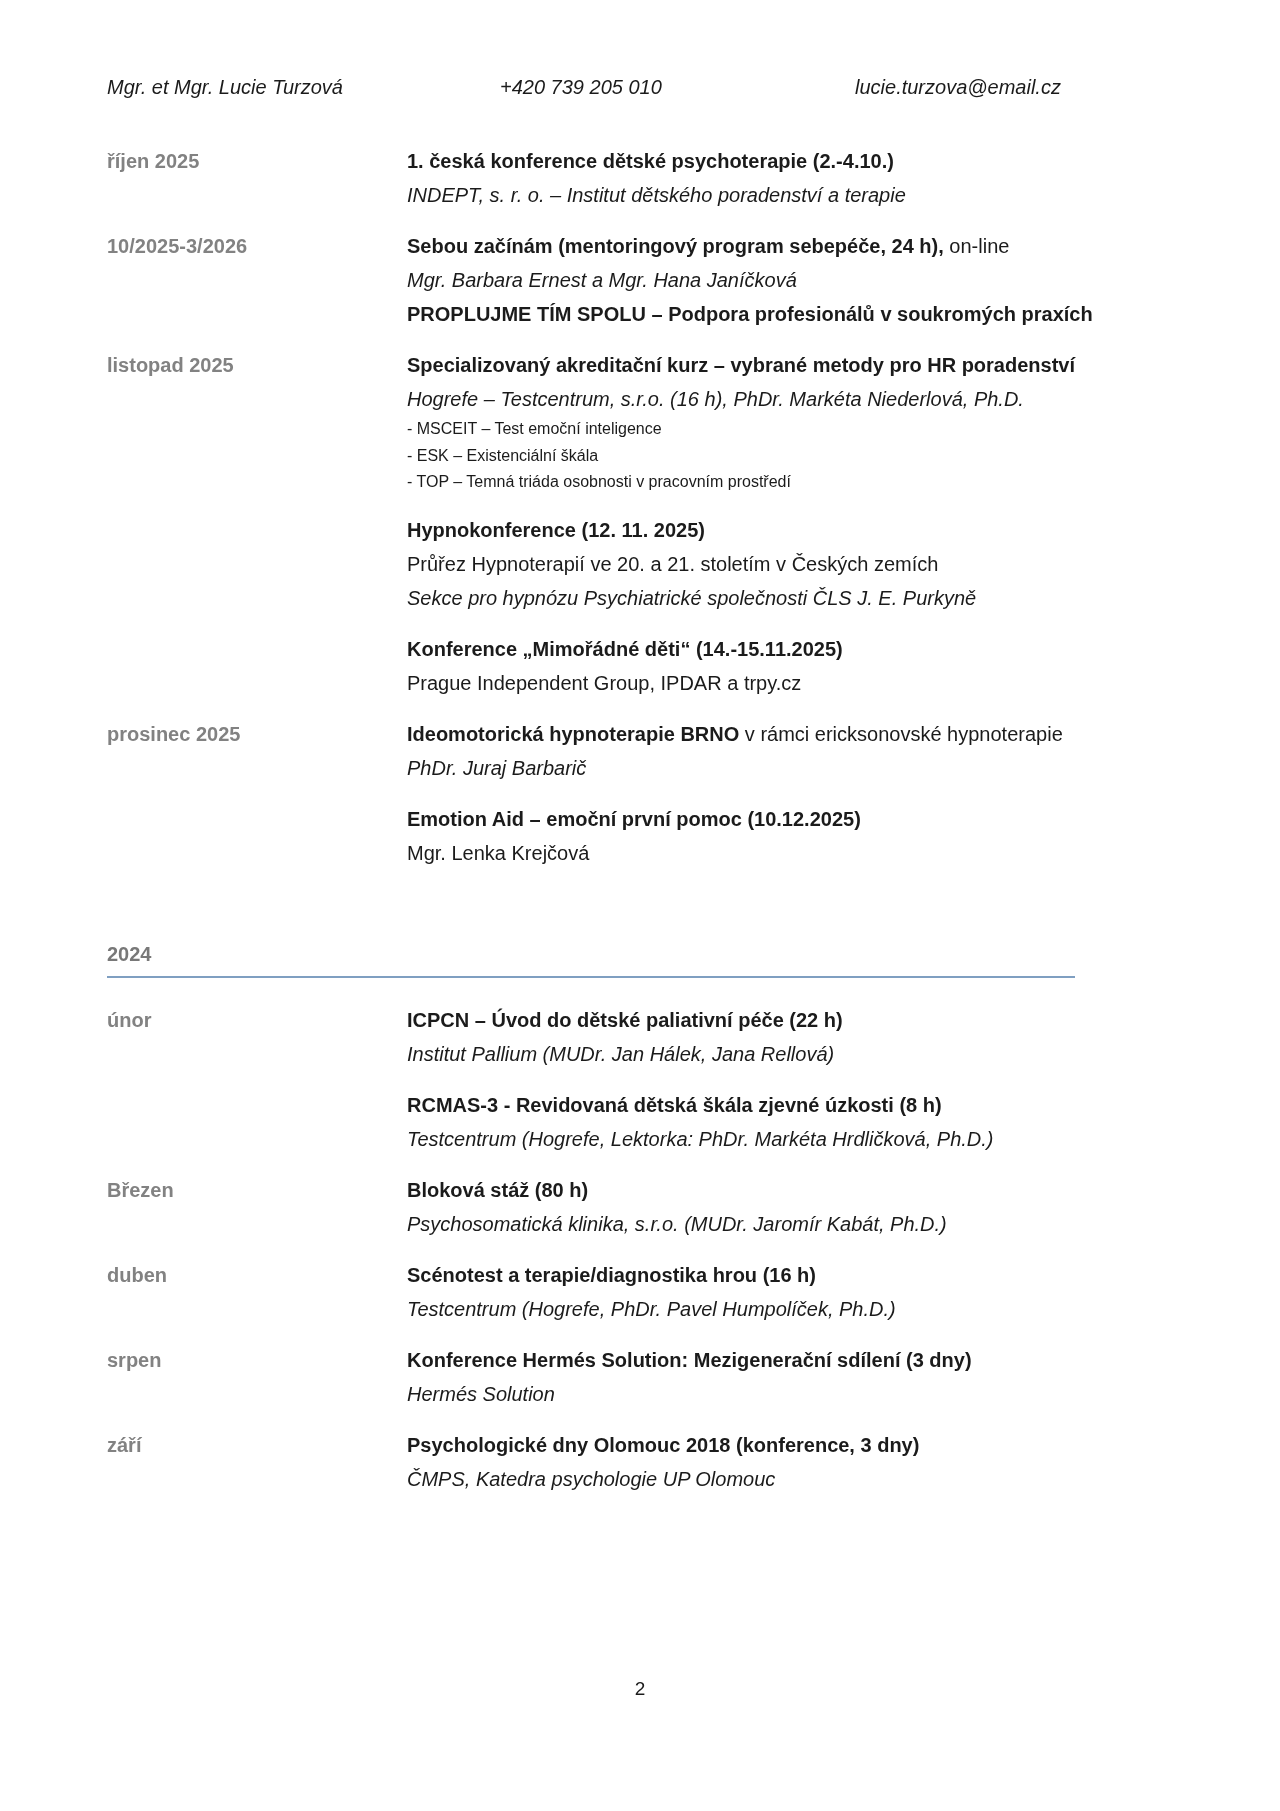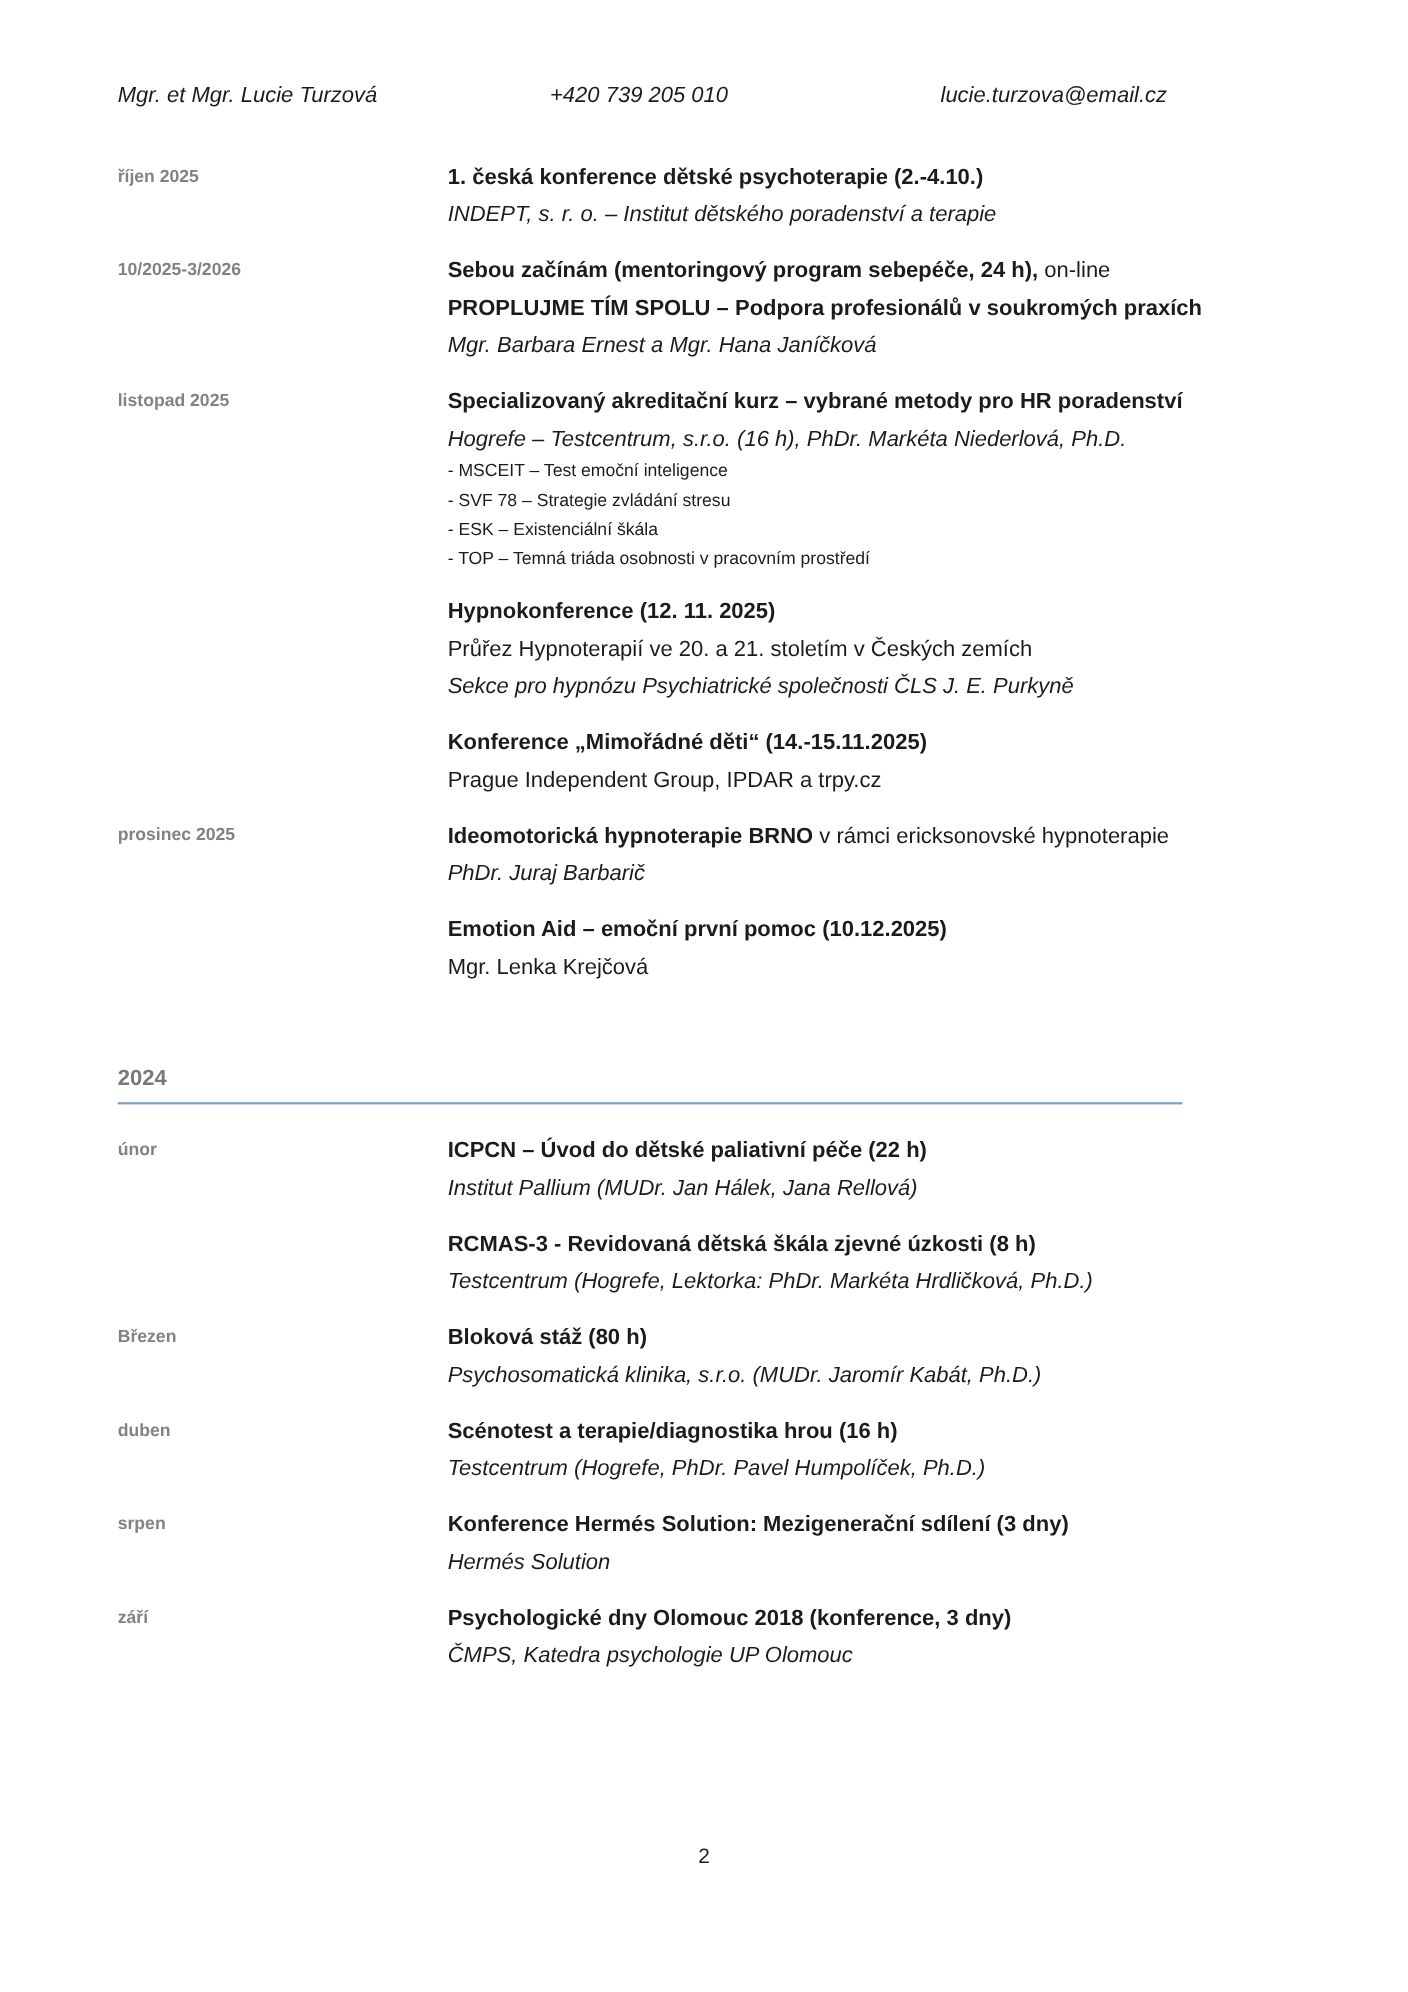--- a/index.html
+++ b/index.html
@@ -26,21 +26,21 @@
   }
   
   .entry {
     display: grid;
     grid-template-columns: 300px 1fr;
     align-items: start;
   }
   .date {
     color: var(--date-gray, #828282);
     font-weight: bold;
-    font-size: 16px;
+    font-size: 20px;
     line-height: 34px;
   }
   .block { margin: 0 0 17px 0; }
   .line { font-size: 20px; line-height: 34px; }
   .line.small { font-size: 16px; line-height: 26.5px; }
   .run.bold { font-weight: bold; text-align: center; }
   .run.italic { font-style: italic; }
   .run.regular { font-weight: normal; font-style: normal; }
   
   .year-heading {
@@ -86,33 +86,32 @@
               <div class="line"><span class="run bold">1. česká konference dětské psychoterapie (2.-4.10.)</span></div>
               <div class="line"><span class="run italic">INDEPT, s. r. o. – Institut dětského poradenství a terapie</span></div>
             </div>
           </div>
         </div>
         <div class="entry">
           <div class="date">10/2025-3/2026</div>
           <div class="content">
             <div class="block">
               <div class="line"><span class="run bold">Sebou začínám (mentoringový program sebepéče, 24 h),</span><span class="run regular"> on-line</span></div>
+              <div class="line"><span class="run italic">Mgr. Barbara Ernest a Mgr. Hana Janíčková</span></div>
               <div class="line"><span class="run bold">PROPLUJME TÍM SPOLU – Podpora profesionálů v soukromých praxích</span></div>
-              <div class="line"><span class="run italic">Mgr. Barbara Ernest a Mgr. Hana Janíčková</span></div>
             </div>
           </div>
         </div>
         <div class="entry">
           <div class="date">listopad 2025</div>
           <div class="content">
             <div class="block">
               <div class="line"><span class="run bold">Specializovaný akreditační kurz – vybrané metody pro HR poradenství</span></div>
               <div class="line"><span class="run italic">Hogrefe – Testcentrum, s.r.o. (16 h), PhDr. Markéta Niederlová, Ph.D.</span></div>
               <div class="line small"><span class="run regular">- MSCEIT – Test emoční inteligence</span></div>
-              <div class="line small"><span class="run regular">- SVF 78 – Strategie zvládání stresu</span></div>
               <div class="line small"><span class="run regular">- ESK – Existenciální škála</span></div>
               <div class="line small"><span class="run regular">- TOP – Temná triáda osobnosti v pracovním prostředí</span></div>
             </div>
             <div class="block">
               <div class="line"><span class="run bold">Hypnokonference (12. 11. 2025)</span></div>
               <div class="line"><span class="run regular">Průřez Hypnoterapií ve 20. a 21. stoletím v Českých zemích</span></div>
               <div class="line"><span class="run italic">Sekce pro hypnózu Psychiatrické společnosti ČLS J. E. Purkyně</span></div>
             </div>
             <div class="block">
               <div class="line"><span class="run bold">Konference „Mimořádné děti“ (14.-15.11.2025)</span></div>

